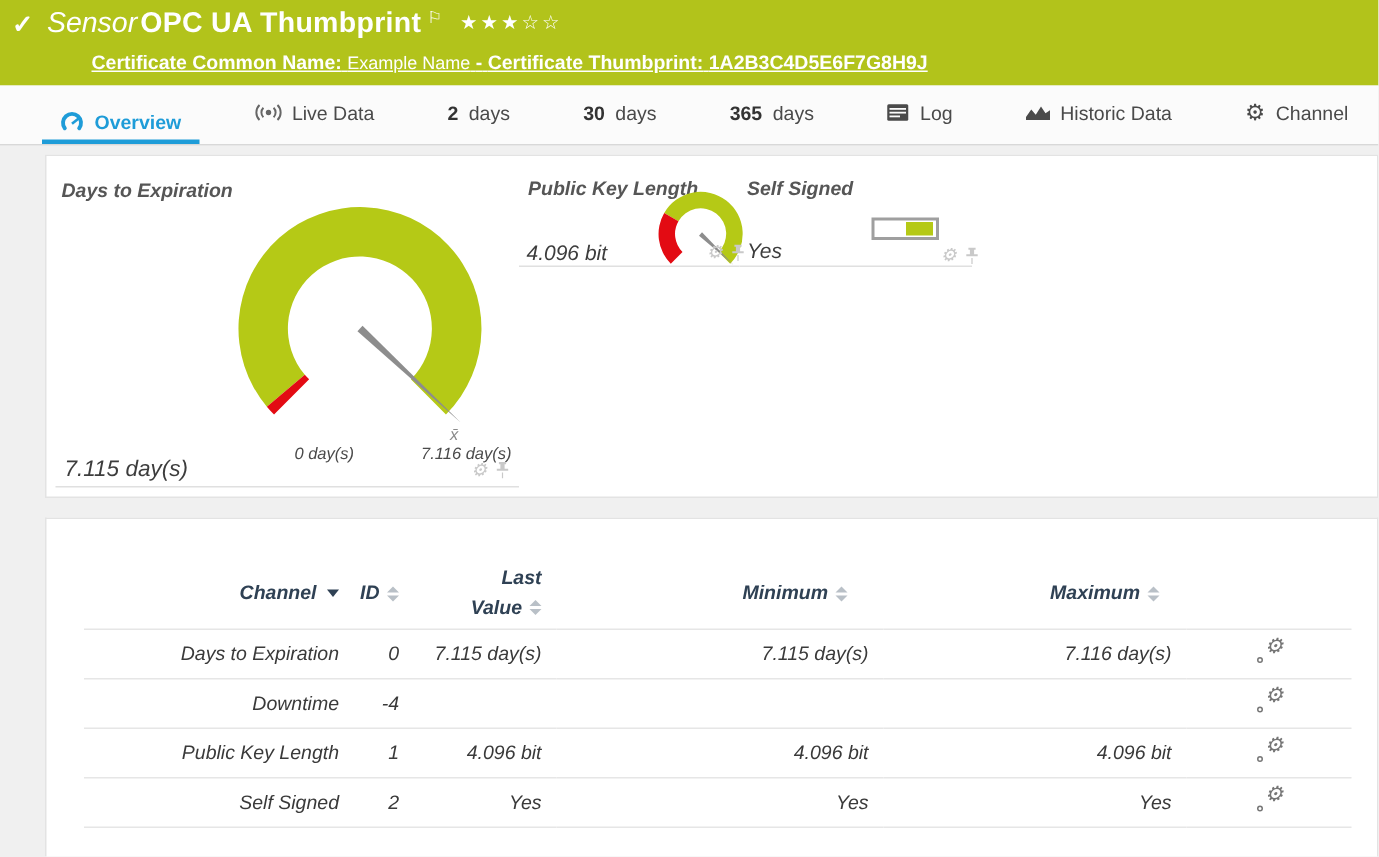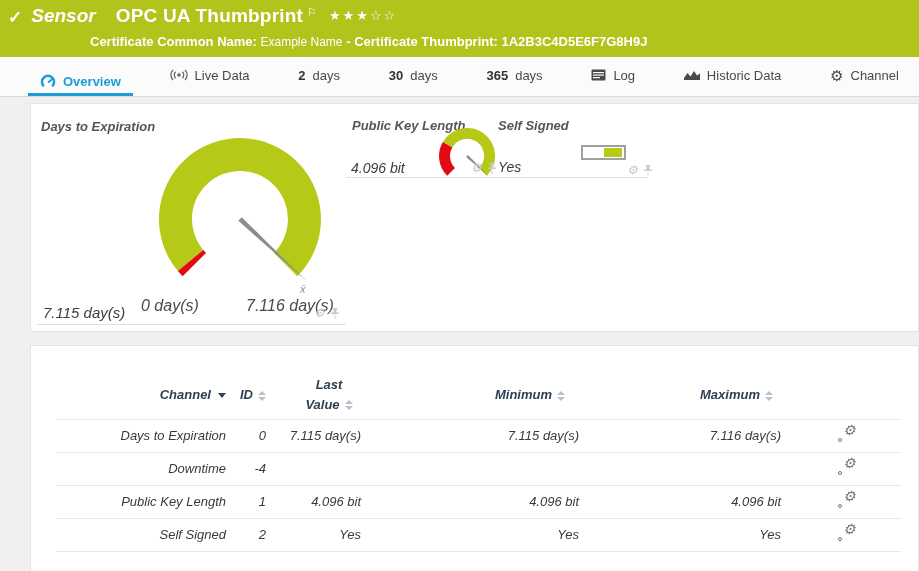--- a/index.html
+++ b/index.html
@@ -3,65 +3,65 @@
 <meta charset="utf-8">
 <style>
   * { margin:0; padding:0; box-sizing:border-box; }
   html,body { width:919px; height:571px; overflow:hidden; }
   body { font-family:"Liberation Sans", sans-serif; background:#f0f0f0; position:relative; }
 
   
   .sensor-header { position:absolute; top:0; left:0; right:0; height:57px; background:#b2c31b; color:#fff; padding:5px 0 0 8px; }
   .hdr-line1 { display:flex; align-items:baseline; height:26px; }
   .check { font-size:17px; font-weight:bold; margin-right:9px; position:relative; top:1px; }
-  .kicker { font-style:italic; font-size:19px; margin-right:20px; font-weight:700; }
+  .kicker { font-style:italic; font-size:19px; margin-right:2px; font-weight:400; }
   .sensor-title { font-size:19px; font-weight:bold; letter-spacing:.2px; }
   .flag { font-size:11px; vertical-align:top; position:relative; top:-6px; margin-left:4px; cursor:pointer; }
   .stars { margin-left:12px; font-size:13px; letter-spacing:2px; cursor:pointer; position:relative; top:-2px; }
-  .hdr-line2 { margin-left:82px; margin-top:3px; font-size:13px; }
+  .hdr-line2 { margin-left:53px; margin-top:3px; font-size:13px;text-decoration:underline; }
   .hdr-line2 .lbl { font-weight:bold; }
   .hdr-line2 .val { font-size:12px; }
 
   
   .tabbar { position:absolute; top:57px; left:0; right:0; height:40px; background:#fbfbfb; border-bottom:1px solid #d8d8d8; display:flex; justify-content:space-between; padding:0 8px 0 28px; }
   .tab { display:flex; align-items:center; gap:7px; padding:0 12px; font-size:13px; color:#4a4a4a; cursor:pointer; border-bottom:3px solid transparent; }
   .tab.active { color:#1e9cd8; font-weight:bold; border-bottom-color:#1e9cd8;margin-top:12px; }
   .tab .num { font-weight:bold; color:#333; }
   .tab .gear-char { font-size:15px; color:#4a4a4a; line-height:1; }
   .tab svg { display:block; }
 
   
   .panel { position:absolute; left:30px; right:0; background:#fff; border:1px solid #e3e3e3;font-style:italic; }
   .panel-gauges { top:103px; height:229px; }
   .panel-table  { top:345px; height:230px; border-bottom:none; }
 
   .sub-title { position:absolute; font-size:13px; font-weight:bold; color:#565656; }
   .gauge-value { position:absolute; font-size:15px; color:#3d3d3d; }
-  .scale-label { position:absolute; width:95px; text-align:left; font-size:16px; color:#4a4a4a; }
+  .scale-label { position:absolute; width:95px; text-align:right; font-size:11px; color:#4a4a4a; }
   .divider { position:absolute; height:1px; background:#e0e0e0; }
   .mini-icons { position:absolute; display:flex; gap:5px; align-items:flex-end; cursor:pointer; }
   .mini-gear { font-size:12px; color:#c9c9c9; line-height:1; }
   .avg-mark { font-size:11px; fill:#8a8a8a; }
 
   
   .toggle { position:absolute; left:550px; top:41px; width:45px; height:15px; border:2px solid #9f9f9f; background:#fff; }
   .toggle .knob { position:absolute; right:2px; top:1px; width:18px; height:9px; background:#b5c916; }
 
   
   .chan-table { border-collapse:collapse; margin:25px 0 0 25px; table-layout:fixed; width:845px; font-size:13px; color:#3a3a3a; }
   .chan-table col.c-channel{width:170px} .chan-table col.c-id{width:50px}
   .chan-table col.c-last{width:95px} .chan-table col.c-min{width:218px}
   .chan-table col.c-max{width:202px} .chan-table col.c-act{width:110px}
   .chan-table th { font-weight:bold; color:#2f4154; height:48px; vertical-align:middle; border-bottom:1px solid #e6e6e6; cursor:pointer; }
   .chan-table td { height:33px; border-bottom:1px solid #e6e6e6; }
   .al { text-align:right; padding-left:10px; }
   .ar { text-align:right; padding-right:10px; }
   .ac { text-align:center; }
   th.ar.pad-min { padding-right:24px; } th.ar.pad-max { padding-right:18px; }
-  .hdr-wrap { display:inline-block; width:64px; text-align:center; line-height:1.5; }
+  .hdr-wrap { display:inline-block; width:64px; line-height:1.5; }
   .carets { display:inline-flex; flex-direction:column; gap:2px; margin-left:5px; vertical-align:middle; }
   .carets i { width:0; height:0; border-left:4px solid transparent; border-right:4px solid transparent; }
   .carets .up { border-bottom:4px solid #b9c0c7; }
   .carets .dn { border-top:4px solid #b9c0c7; }
   .caret-down { display:inline-block; width:0; height:0; border-left:4px solid transparent; border-right:4px solid transparent; border-top:5px solid #2f4154; margin-left:7px; vertical-align:middle; }
   .gear-combo { position:relative; display:inline-block; width:19px; height:17px; cursor:pointer; }
   .gear-combo .g { position:absolute; right:0; top:-3px; font-size:14px; color:#767676; line-height:1; }
   .gear-combo .dot { position:absolute; left:1px; bottom:1px; width:4px; height:4px; border:1.4px solid #767676; border-radius:50%; }
   .pin-svg { display:block; }
   .abs { position:absolute; }

